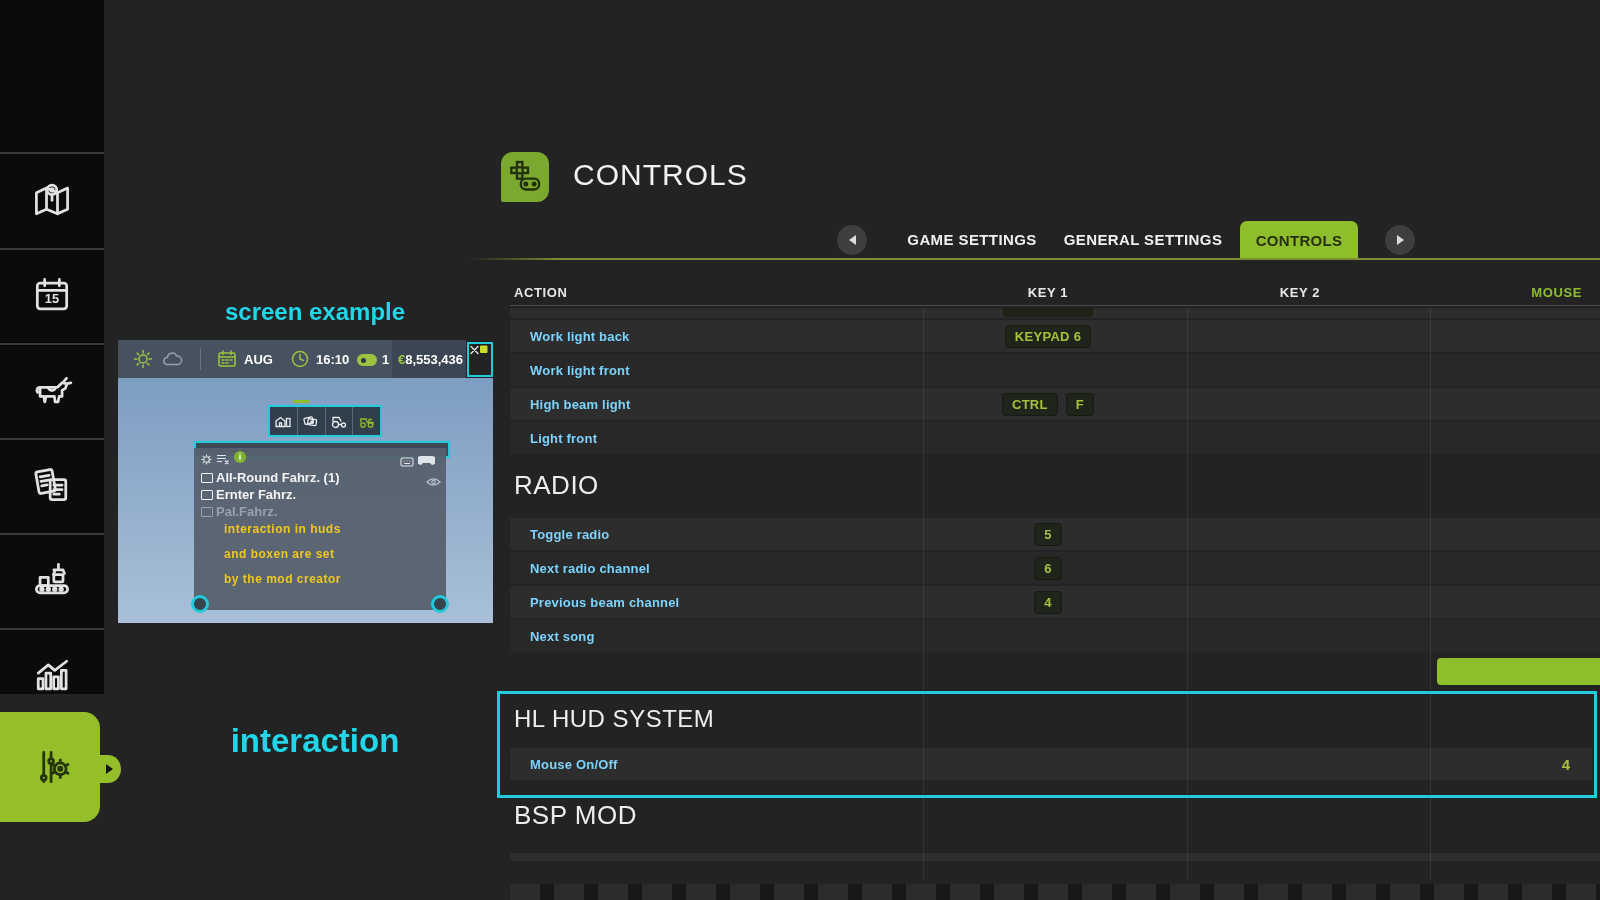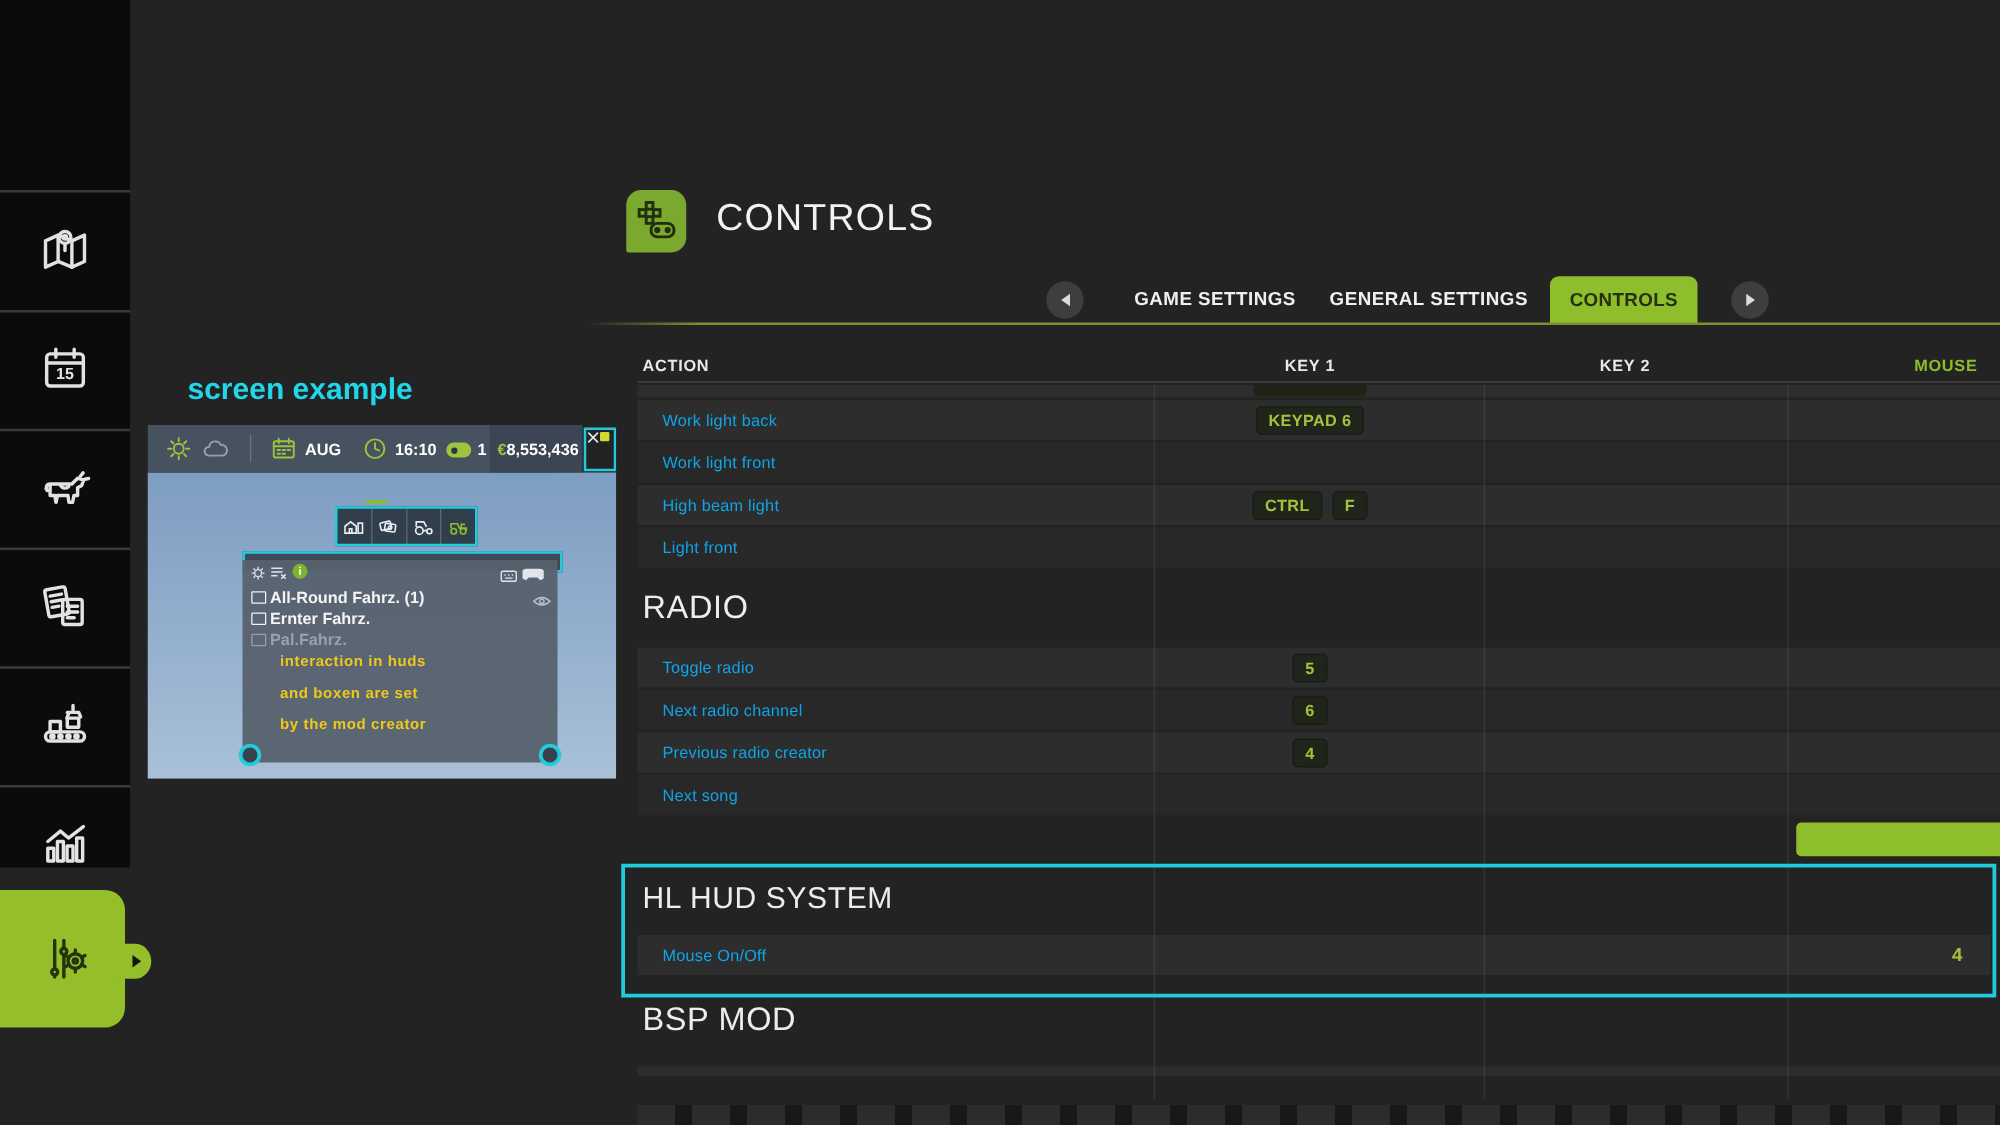--- a/index.html
+++ b/index.html
@@ -40,38 +40,38 @@
               color:#26300f;font-weight:bold;font-size:15px;letter-spacing:.3px;cursor:pointer;}
   .tab-underline{position:absolute;left:470px;top:258px;width:1130px;height:2px;
                  background:linear-gradient(90deg,rgba(124,143,52,0),#7c8f34 90px);}
 
   
   .th{position:absolute;top:285px;font-size:13px;font-weight:bold;color:#e8e8e8;letter-spacing:.6px;}
   .th-line{position:absolute;left:510px;top:305px;width:1090px;height:1px;background:#4a4a4a;}
   .row{position:absolute;left:510px;width:1090px;height:32px;background:#2d2d2d;cursor:pointer;}
   .row.alt{background:#282828;}
   .act{position:absolute;left:20px;top:50%;transform:translateY(-50%);font-size:13px;
-       font-weight:normal;color:#0ea5e9;letter-spacing:.2px;}
+       font-weight:bold;color:#7dd3fc;letter-spacing:.2px;}
   .keys{position:absolute;left:448px;top:0;width:180px;height:32px;display:flex;
         align-items:center;justify-content:center;gap:8px;}
   .badge{background:#20251b;border:1px solid #171a12;border-radius:4px;color:#a7c13a;
          font-size:13px;font-weight:bold;padding:4px 9px;line-height:1;letter-spacing:.3px;
          min-width:8px;text-align:center;cursor:pointer;}
   .vline{position:absolute;top:308px;height:572px;width:1px;background:rgba(255,255,255,.08);z-index:3;}
   .sec-title{position:absolute;left:514px;color:#ededed;font-size:26px;letter-spacing:.5px;}
   .mouse-bar{position:absolute;left:1437px;top:658px;width:163px;height:27px;background:#8fbe2c;
              border-radius:4px 0 0 4px;z-index:2;cursor:pointer;}
   .mouse-val{position:absolute;left:1500px;top:756px;width:70px;text-align:right;color:#a7c13a;
              font-size:15px;font-weight:bold;z-index:4;}
   .cyan-box{position:absolute;border:3px solid #22cbdc;z-index:6;pointer-events:none;}
   .bottom-dash{position:absolute;left:510px;top:884px;width:1090px;height:16px;
                background:repeating-linear-gradient(90deg,#2c2c2c 0 30px,#181818 30px 44px);}
 
   
-  .cyan-text{position:absolute;color:#21d6e8;font-weight:bold;z-index:7;}
+  .cyan-text{position:absolute;color:#21d6e8;font-weight:bold;text-align:center;z-index:7;}
 
   
   .mini{position:absolute;left:118px;top:340px;width:375px;height:283px;overflow:hidden;z-index:5;}
   .mini-topbar{position:absolute;left:0;top:0;width:328px;height:38px;background:#46525f;}
   .mini-sky{position:absolute;left:0;top:38px;width:375px;height:245px;
             background:linear-gradient(180deg,#7d9dc2,#a9c0d8);}
   .mini-topbar svg{fill:none;stroke-width:1.5;stroke-linecap:round;stroke-linejoin:round;}
   .mini-txt{position:absolute;color:#fff;font-size:13px;font-weight:bold;top:12px;}
   .hud-panel{position:absolute;left:76px;top:108px;width:252px;height:162px;
              background:rgba(87,97,110,.95);}
@@ -238,21 +238,21 @@
         <span class="badge">5</span>
       </span>
   </div>
   <div class="row alt" style="top:552px">
     <span class="act">Next radio channel</span>
     <span class="keys">
         <span class="badge">6</span>
       </span>
   </div>
   <div class="row" style="top:586px">
-    <span class="act">Previous radio creator</span>
+    <span class="act">Previous beam channel</span>
     <span class="keys">
         <span class="badge">4</span>
       </span>
   </div>
   <div class="row alt" style="top:620px">
     <span class="act">Next song</span>
   </div>
   <div class="mouse-bar"></div>
 
   <div class="sec-title" style="top:705px;font-size:24px">HL HUD SYSTEM</div>
@@ -260,20 +260,21 @@
     <span class="act">Mouse On/Off</span>
   </div>
   <div class="mouse-val">4</div>
   <div class="cyan-box" style="left:497px;top:691px;width:1094px;height:101px"></div>
 
   <div class="sec-title" style="top:800px">BSP MOD</div>
   <div class="row" style="top:853px;height:8px"></div>
   <div class="bottom-dash"></div>
 
   <div class="cyan-text" style="left:150px;top:298px;width:330px;font-size:24px">screen example</div>
+  <div class="cyan-text" style="left:150px;top:722px;width:330px;font-size:33px">interaction</div>
 
   <div class="mini">
     <div class="mini-sky"></div>
 
     <div class="mini-topbar">
       <span class="abs" style="left:14px;top:8px">
         <svg width="22" height="22" viewBox="0 0 22 22" stroke="#9cc43e">
           <circle cx="11" cy="11" r="4"></circle>
           <path d="M11 2.5v2.5 M11 17v2.5 M2.5 11h2.5 M17 11h2.5 M5 5l1.8 1.8 M15.2 15.2 17 17 M17 5l-1.8 1.8 M6.8 15.2 5 17"></path>
           </svg></span>

